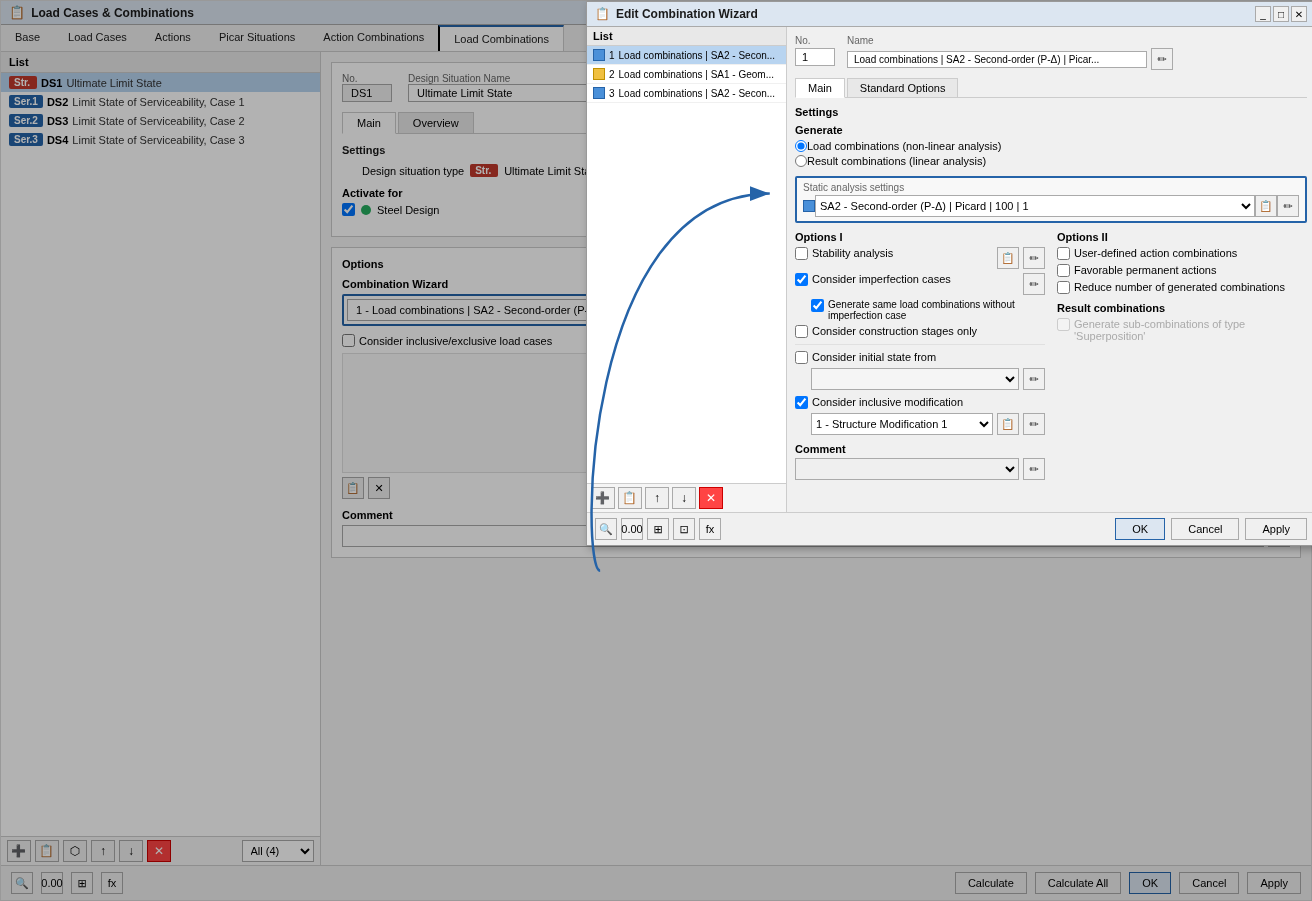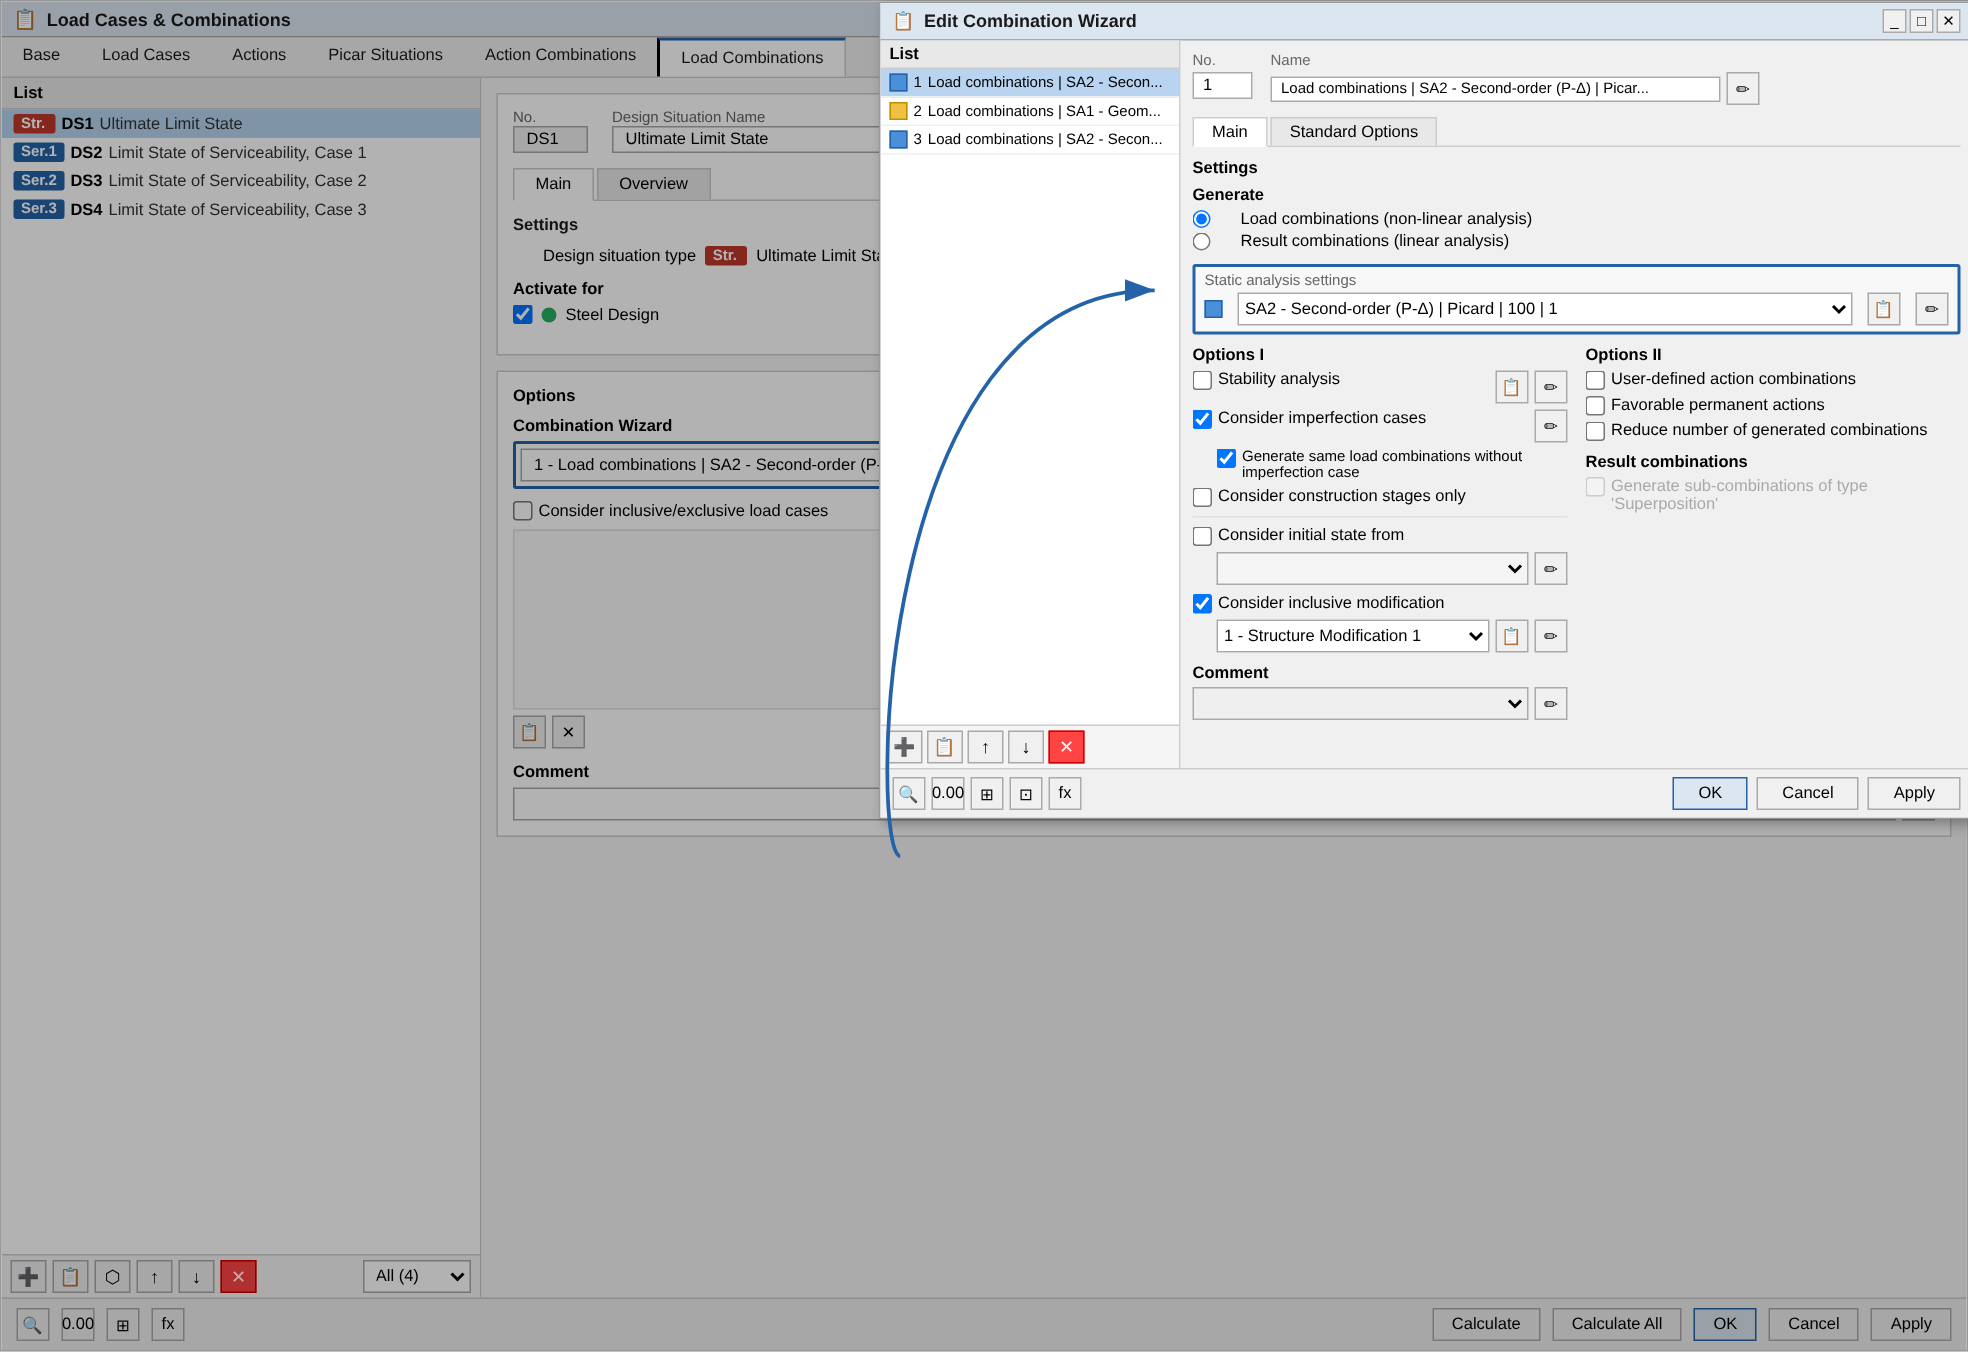--- a/index.html
+++ b/index.html
@@ -416,31 +416,31 @@
       margin-right: 2px;
     }
     .modal-tab.active {
       background: white;
       border-bottom: 1px solid white;
       margin-bottom: -1px;
     }
 
     .modal-section-title { font-size: 11px; font-weight: bold; margin-bottom: 6px; }
 
-    .radio-row { display: flex; align-items: flex-start; gap: 20px; font-size: 11px; margin-bottom: 3px; }
+    .radio-row { display: flex; align-items: flex-start; gap: 0; font-size: 11px; margin-bottom: 3px; }
 
     .static-analysis-box {
       border: 2px solid #2563a8;
       padding: 4px 6px;
       background: #f8f8f8;
       margin-bottom: 8px;
       border-radius: 2px;
     }
     .static-analysis-label { font-size: 10px; color: #666; margin-bottom: 2px; }
-    .static-row { display: flex; align-items: center; gap: 10px; }
+    .static-row { display: flex; align-items: center; gap: 0; }
     .static-color-box { width: 12px; height: 12px; background: #4a90d9; border: 1px solid #2563a8; flex-shrink: 0; }
     .static-select { flex: 1; height: 22px; border: 1px solid #aaa; background: white; font-size: 11px; }
 
     .options-col { display: flex; gap: 12px; margin-bottom: 8px; }
     .options-i { flex: 1; }
     .options-ii { flex: 1; }
 
     .checkbox-row { display: flex; align-items: flex-start; gap: 4px; font-size: 11px; margin-bottom: 4px; }
 
     .result-combinations { margin-top: 6px; }

